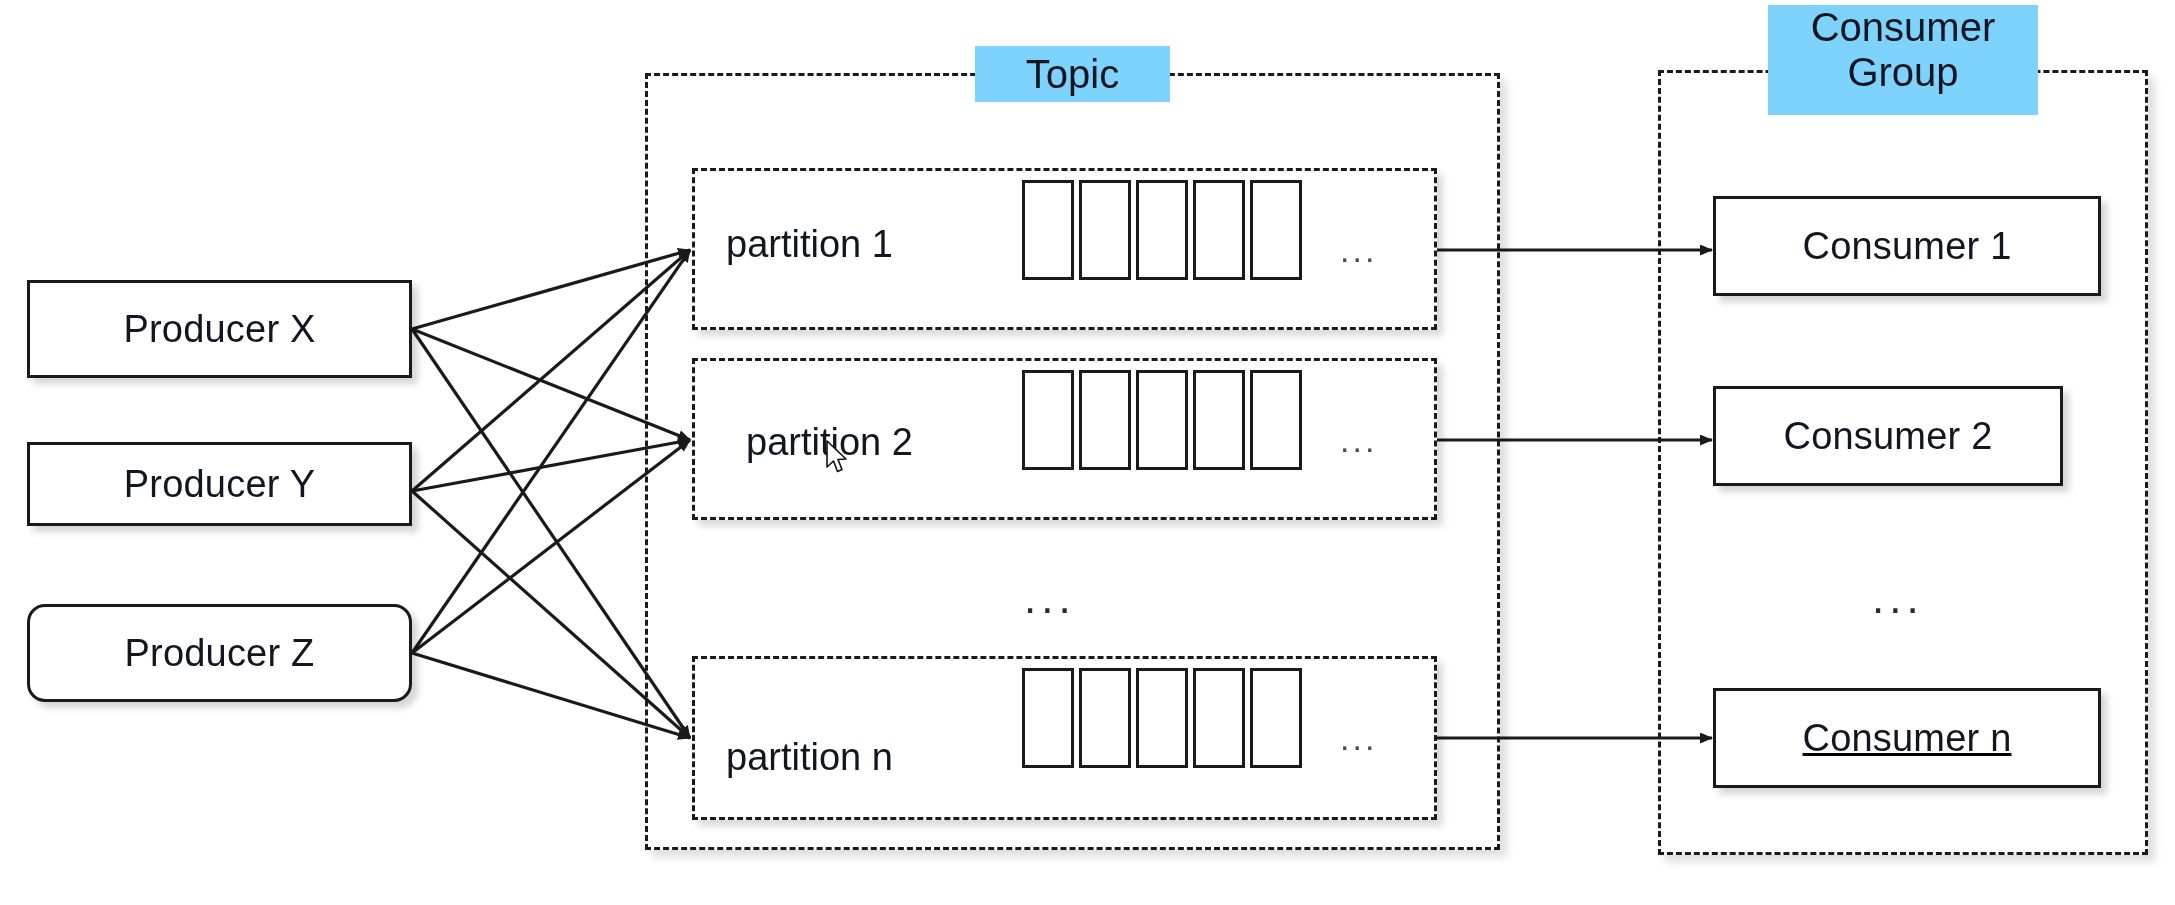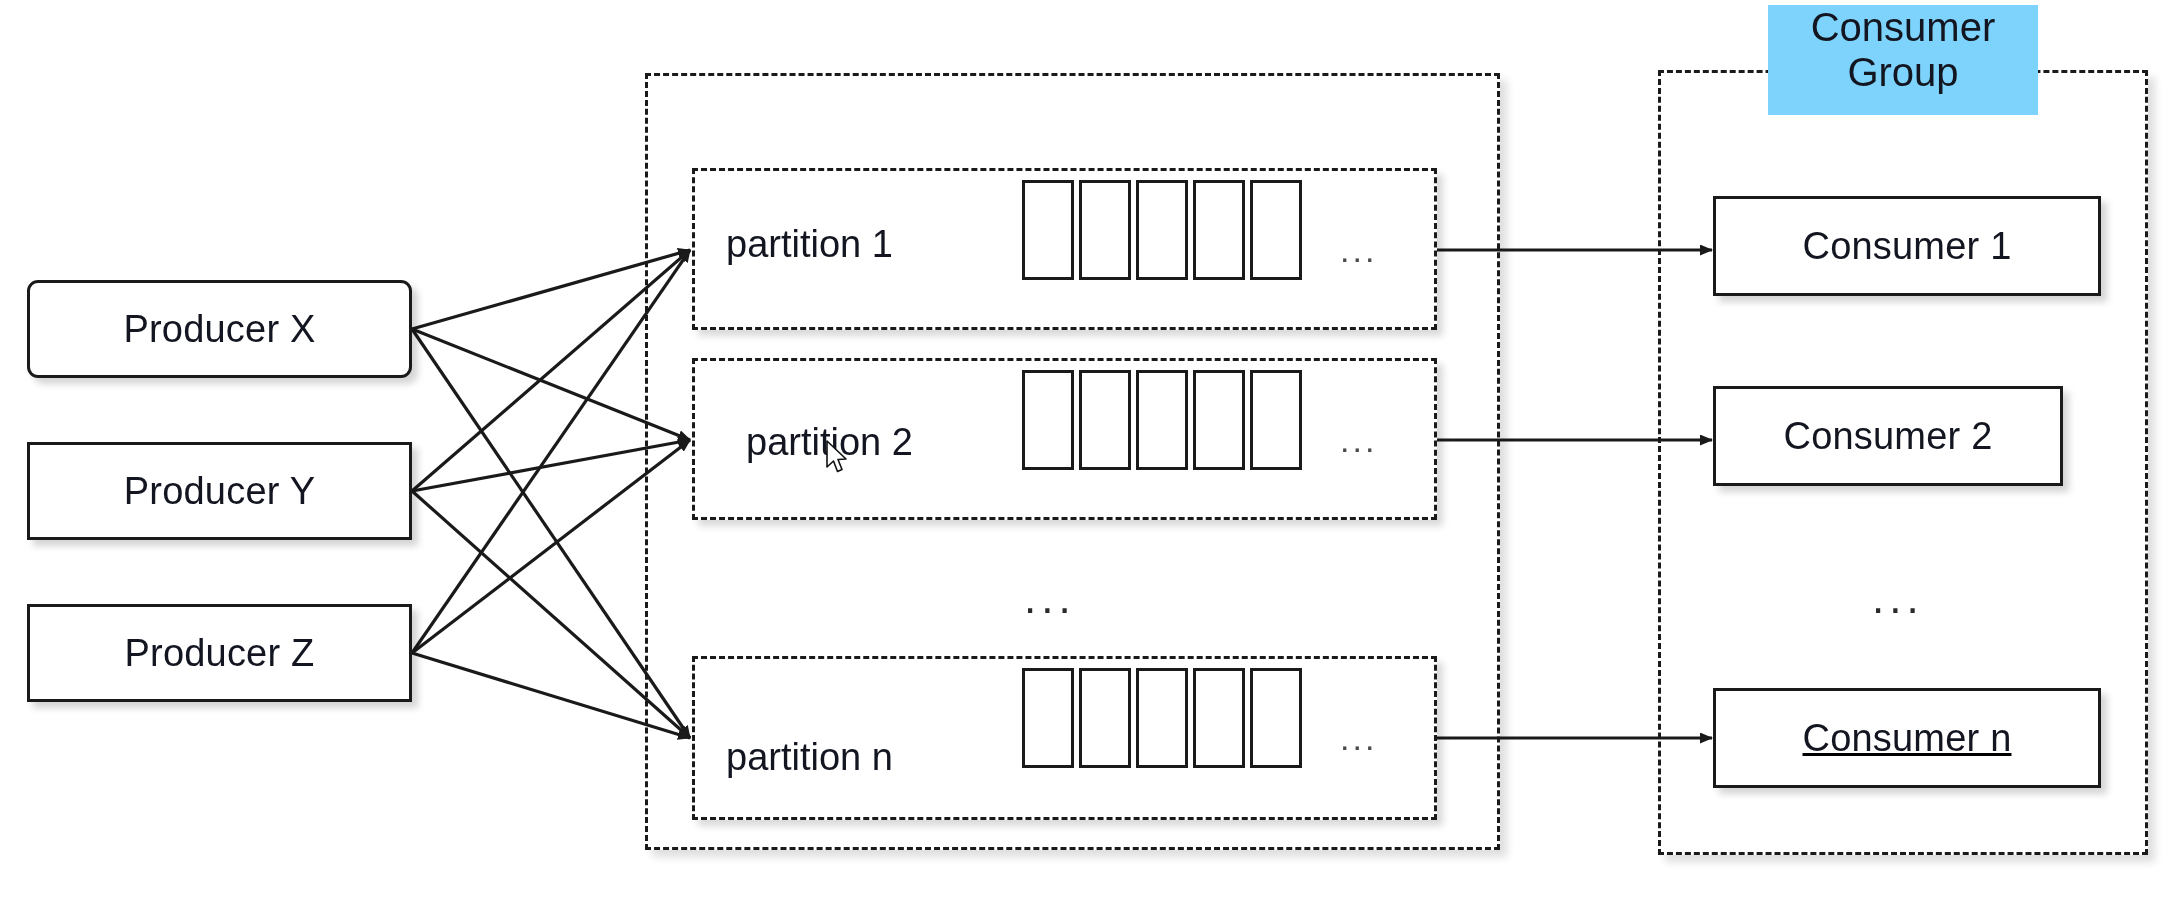--- a/index.html
+++ b/index.html
@@ -150,34 +150,35 @@
       <line x1="412" y1="653" x2="690" y2="738" marker-end="url(#ah)"></line>
     </g>
 
     <g stroke="#1a1a1a" stroke-width="3.2" fill="none">
       <line x1="1437" y1="250" x2="1712" y2="250" marker-end="url(#ah)"></line>
       <line x1="1437" y1="440" x2="1712" y2="440" marker-end="url(#ah)"></line>
       <line x1="1437" y1="738" x2="1712" y2="738" marker-end="url(#ah)"></line>
     </g>
   </svg>
 
-  <div class="node-box" style="left:27px; top:280px; width:385px; height:98px;border-radius:11px;">
+  <div class="node-box" style="left:27px; top:280px; width:385px; height:98px;">
     <span class="node-label">Producer X</span>
   </div>
 
-  <div class="node-box" style="left:27px; top:442px; width:385px; height:98px;">
+  <div class="node-box" style="left:27px; top:442px; width:385px; height:84px;">
     <span class="node-label">Producer Y</span>
   </div>
 
-  <div class="node-box" style="left:27px; top:604px; width:385px; height:98px;">
+  <div class="node-box" style="left:27px; top:604px; width:385px; height:98px;border-radius:18px;">
     <span class="node-label">Producer Z</span>
   </div>
 
   <div class="dashed-group" style="left:645px; top:73px; width:855px; height:777px;"></div>
 
+  <div class="group-title" style="left:975px; top:46px; width:195px; height:56px; line-height:56px;">Topic</div>
 
   <div class="dashed-partition" style="left:692px; top:168px; width:745px; height:162px;"></div>
   <div class="partition-label" style="left:726px; top:216px;margin-top:7px;">partition 1</div>
   <div class="msg-cells" style="left:1022px; top:180px;">
     <div class="msg-cell"></div>
     <div class="msg-cell"></div>
     <div class="msg-cell"></div>
     <div class="msg-cell"></div>
     <div class="msg-cell"></div>
   </div>

